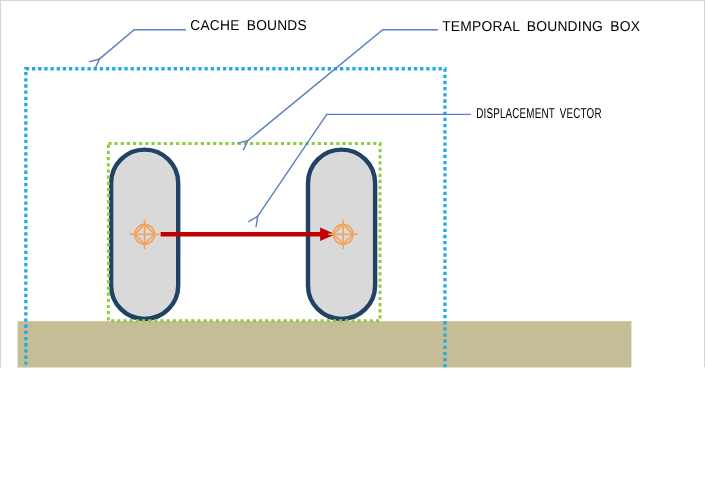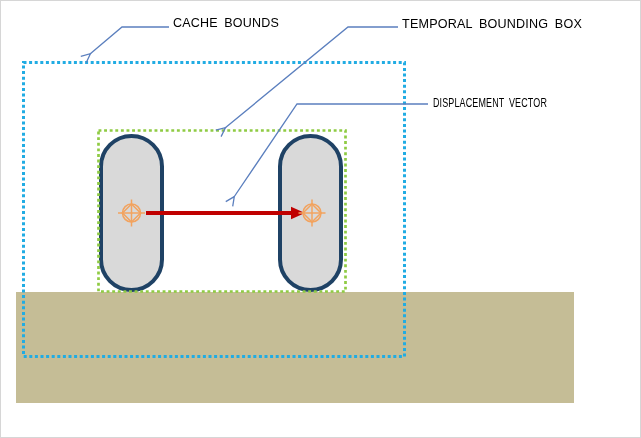--- a/index.html
+++ b/index.html
@@ -4,21 +4,21 @@
 <style>
   html, body {
     margin: 0;
     padding: 0;
     background: #ffffff;
     font-family: "Liberation Sans", sans-serif;
   }
   .stage {
     position: relative;
     width: 641px;
-    height: 438px;
+    height: 334px;
   }
   svg { display: block; }
 
   .canvas-border { fill: #ffffff; stroke: #d6d6d6; stroke-width: 1; }
   .ground { fill: #c5bd96; }
   .cache-box { fill: none; stroke: #21ace3; stroke-width: 3; stroke-dasharray: 3 2.6; }
   .temporal-box { fill: none; stroke: #8fcb43; stroke-width: 2.7; stroke-dasharray: 2.9 2.7; }
   .capsule { fill: #d9d9d9; stroke: #1f4265; stroke-width: 4; }
   .marker-sym { stroke: #f2a35f; stroke-width: 1.5; fill: none; }
   .disp-arrow-line { stroke: #c00000; stroke-width: 4; }

